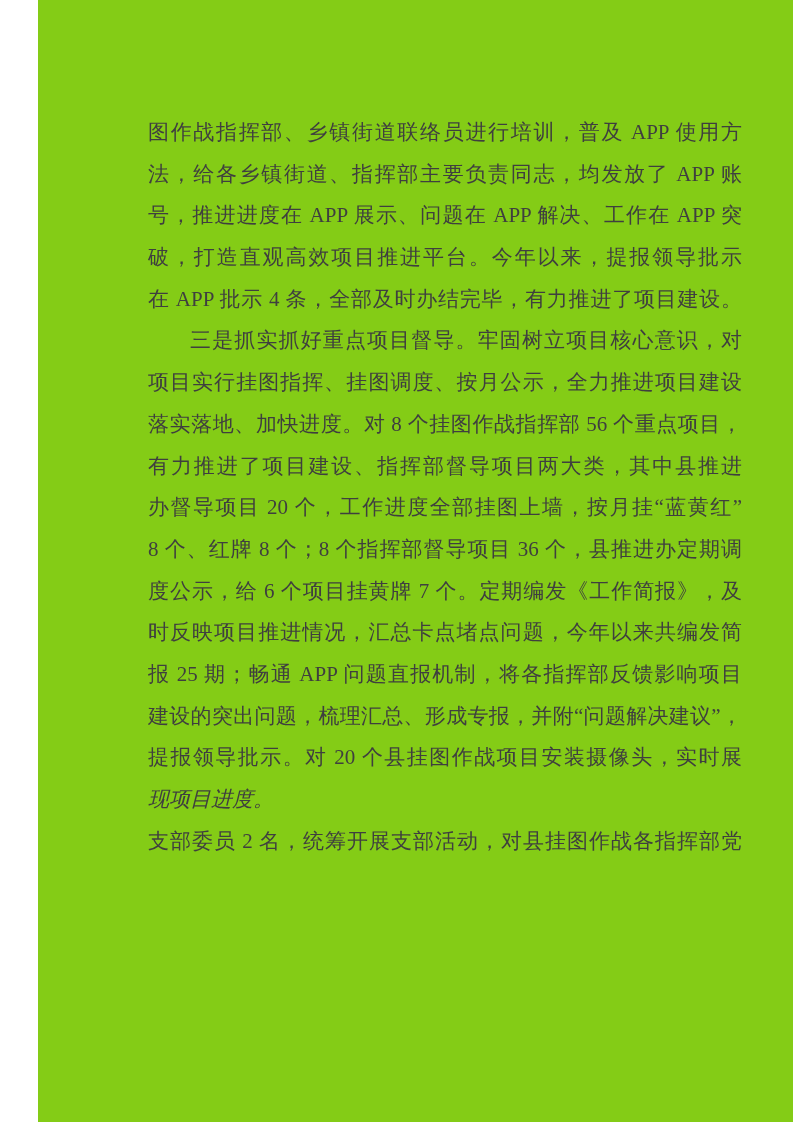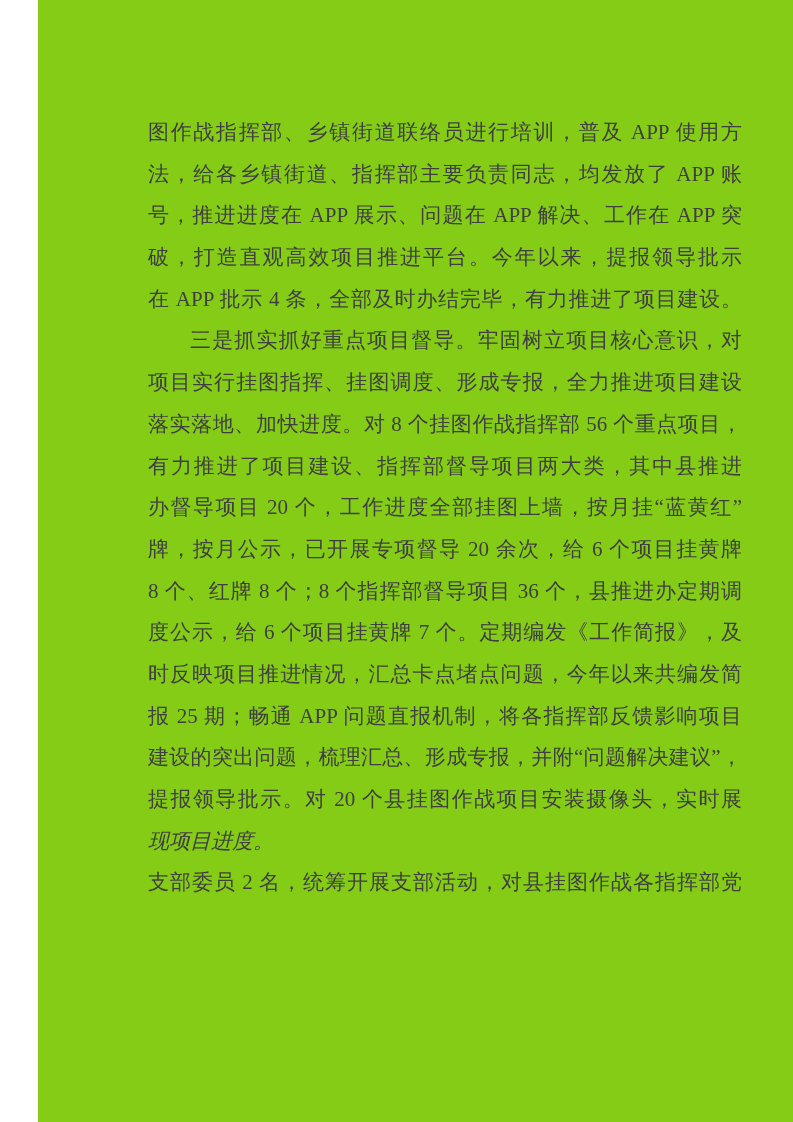--- a/index.html
+++ b/index.html
@@ -50,25 +50,24 @@
 <body>
 
 <div class="page">
   <div class="text-block">
     <div class="line">图作战指挥部、乡镇街道联络员进行培训，普及 APP 使用方</div>
     <div class="line">法，给各乡镇街道、指挥部主要负责同志，均发放了 APP 账</div>
     <div class="line">号，推进进度在 APP 展示、问题在 APP 解决、工作在 APP 突</div>
     <div class="line">破，打造直观高效项目推进平台。今年以来，提报领导批示</div>
     <div class="line">在 APP 批示 4 条，全部及时办结完毕，有力推进了项目建设。</div>
     <div class="line indent">三是抓实抓好重点项目督导。牢固树立项目核心意识，对</div>
-    <div class="line">项目实行挂图指挥、挂图调度、形成专报，全力推进项目建设</div>
+    <div class="line">项目实行挂图指挥、挂图调度、按月公示，全力推进项目建设</div>
     <div class="line">落实落地、加快进度。对 8 个挂图作战指挥部 56 个重点项目，</div>
     <div class="line">有力推进了项目建设、指挥部督导项目两大类，其中县推进</div>
     <div class="line">办督导项目 20 个，工作进度全部挂图上墙，按月挂“蓝黄红”</div>
-    <div class="line">牌，按月公示，已开展专项督导 20 余次，给 6 个项目挂黄牌</div>
     <div class="line">8 个、红牌 8 个；8 个指挥部督导项目 36 个，县推进办定期调</div>
     <div class="line">度公示，给 6 个项目挂黄牌 7 个。定期编发《工作简报》，及</div>
     <div class="line">时反映项目推进情况，汇总卡点堵点问题，今年以来共编发简</div>
     <div class="line">报 25 期；畅通 APP 问题直报机制，将各指挥部反馈影响项目</div>
     <div class="line">建设的突出问题，梳理汇总、形成专报，并附“问题解决建议”，</div>
     <div class="line">提报领导批示。对 20 个县挂图作战项目安装摄像头，实时展</div>
     <div class="line para-end">现项目进度。</div>
     <div class="line">支部委员 2 名，统筹开展支部活动，对县挂图作战各指挥部党</div>
   </div>
 </div>

